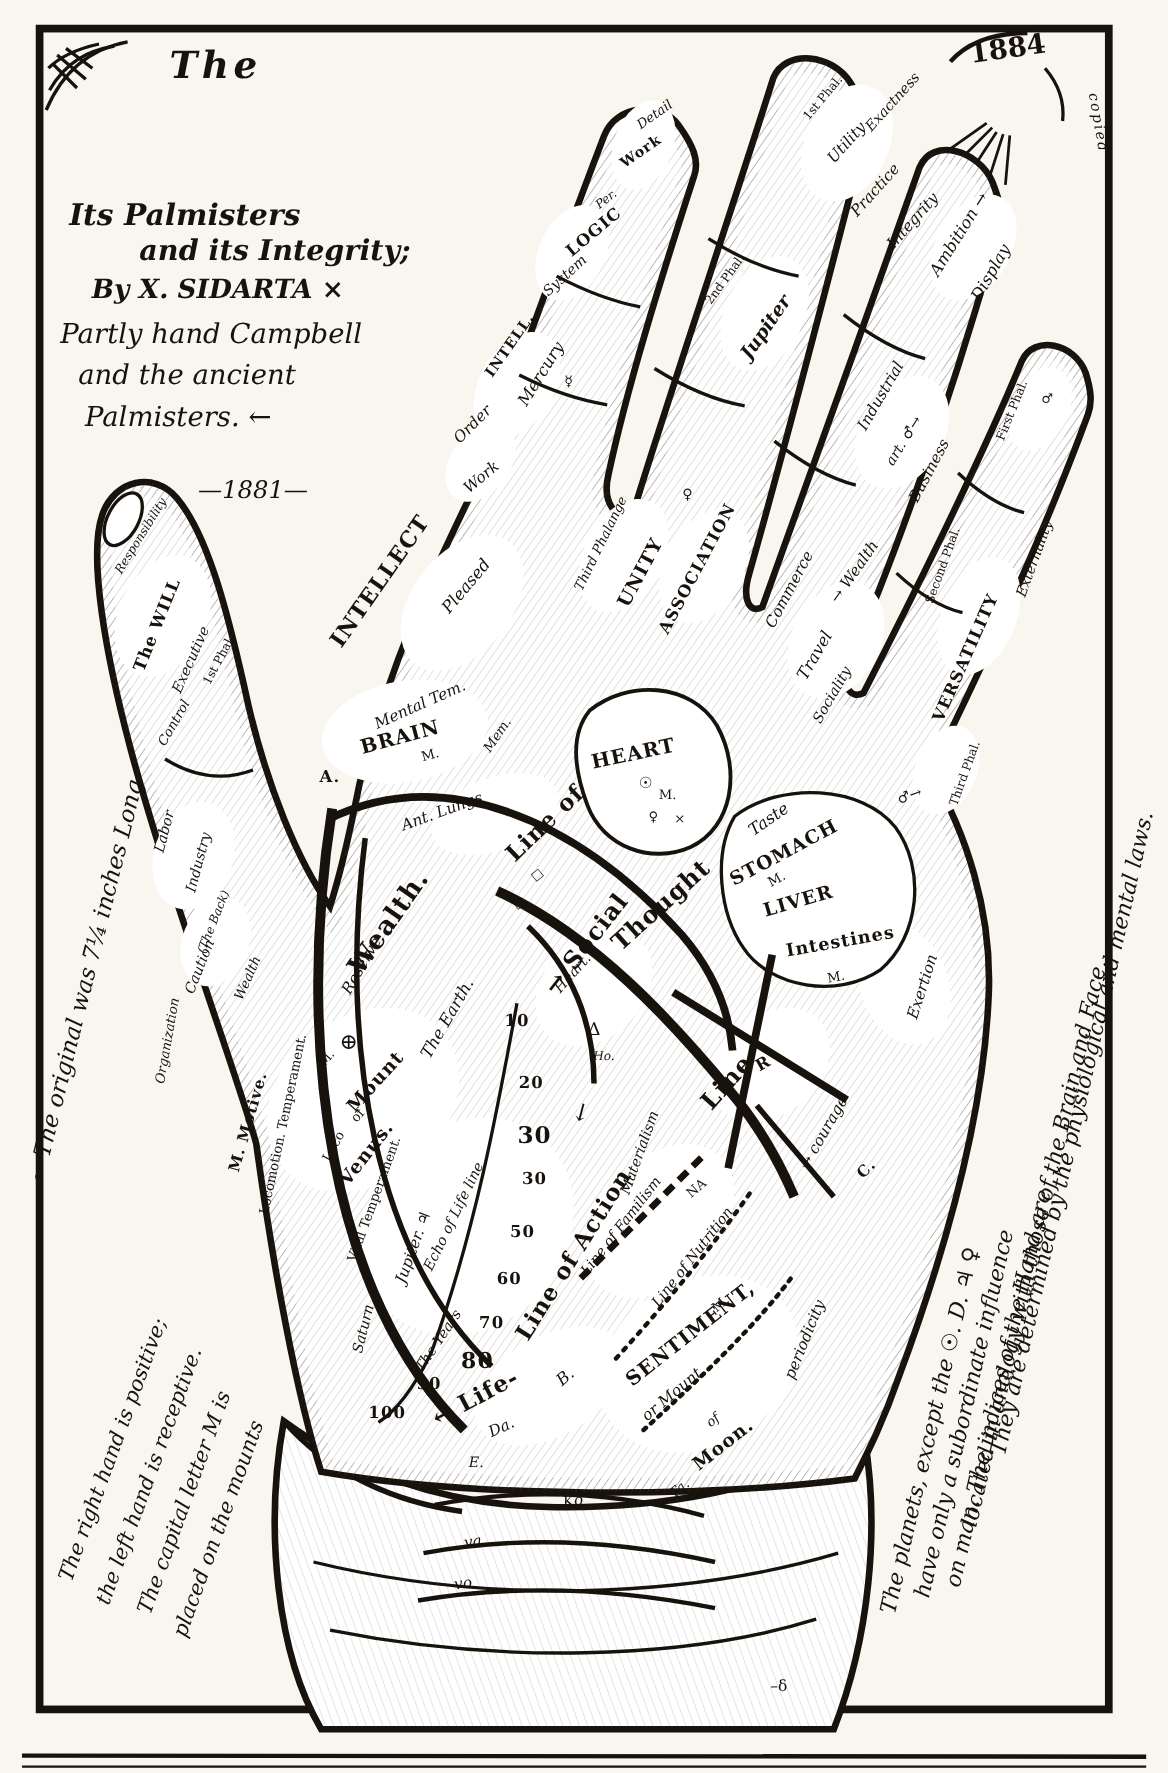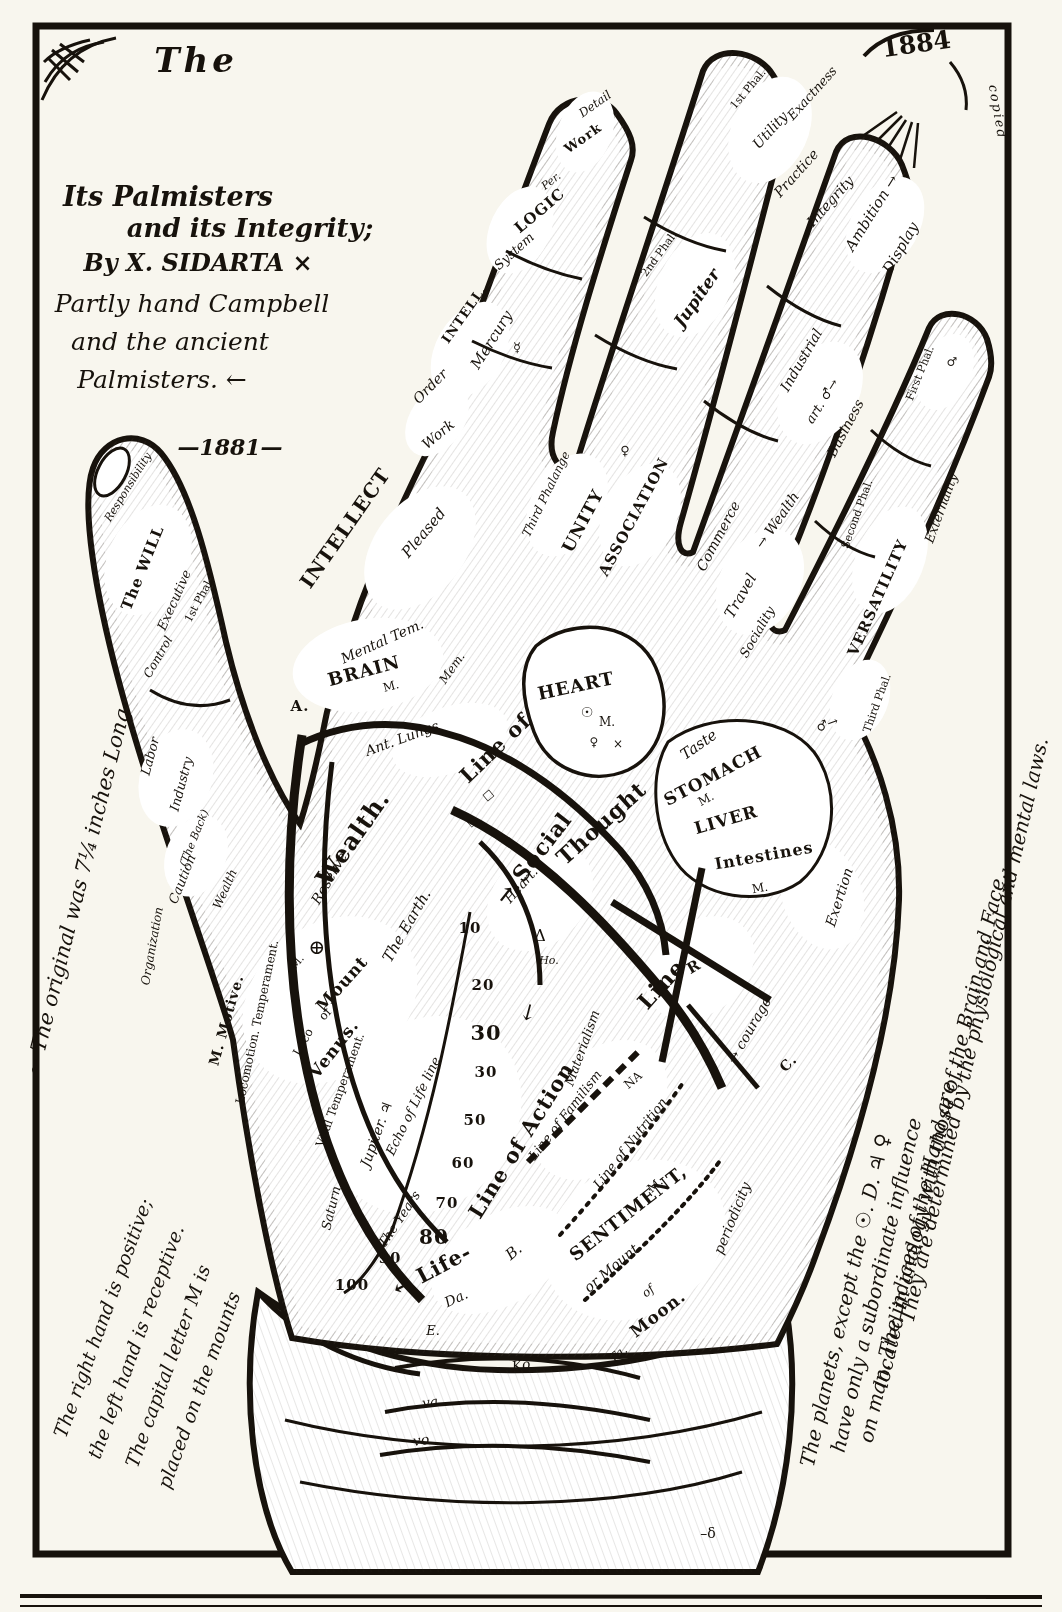--- a/index.html
+++ b/index.html
@@ -16,21 +16,21 @@
   .t{position:absolute;transform:translate(-50%,-50%);white-space:nowrap;line-height:1;}
   .t.rot{transform:translate(-50%,-50%) rotate(var(--r,0deg));}
   .title-the{left:196px;top:60px;font-size:34px;font-weight:bold;font-style:italic;letter-spacing:4px;}
   .title-main{left:232px;top:132px;font-size:45px;font-weight:bold;letter-spacing:2px;}
   .title-sub1{left:168px;top:196px;font-size:27px;font-weight:bold;font-style:italic;}
   .title-sub2{left:250px;top:228px;font-size:26px;font-weight:bold;font-style:italic;}
   .title-by{left:198px;top:263px;font-size:24px;font-weight:bold;font-style:italic;}
   .title-src1{left:192px;top:303px;font-size:25px;font-style:italic;}
   .title-src2{left:170px;top:341px;font-size:25px;font-style:italic;}
   .title-src3{left:162px;top:379px;font-size:25px;font-style:italic;}
-  .title-1881{left:230px;top:447px;font-size:22px;font-weight:bold;font-style:italic;}
+  .title-1881{left:230px;top:447px;font-size:22px;font-weight:normal;font-style:italic;}
   .year-right{left:916px;top:44px;font-size:25px;font-weight:bold;--r:-8deg;}
   .copied{left:998px;top:112px;font-size:13px;font-style:italic;--r:80deg;letter-spacing:2px;}
   .script{position:absolute;transform:translate(-50%,-50%) rotate(var(--r,-70deg));
           white-space:nowrap;font-style:italic;font-size:19px;line-height:1;
           font-family:"DejaVu Serif","Liberation Serif","DejaVu Sans",serif;}
   .mnote{left:78px;top:892px;--r:-76deg;font-size:21px;}
   .ls0{left:103px;top:1318px;--r:-70deg;}
   .ls1{left:136px;top:1342px;--r:-70deg;}
   .ls2{left:168px;top:1366px;--r:-70deg;}
   .ls3{left:199px;top:1390px;--r:-70deg;}

